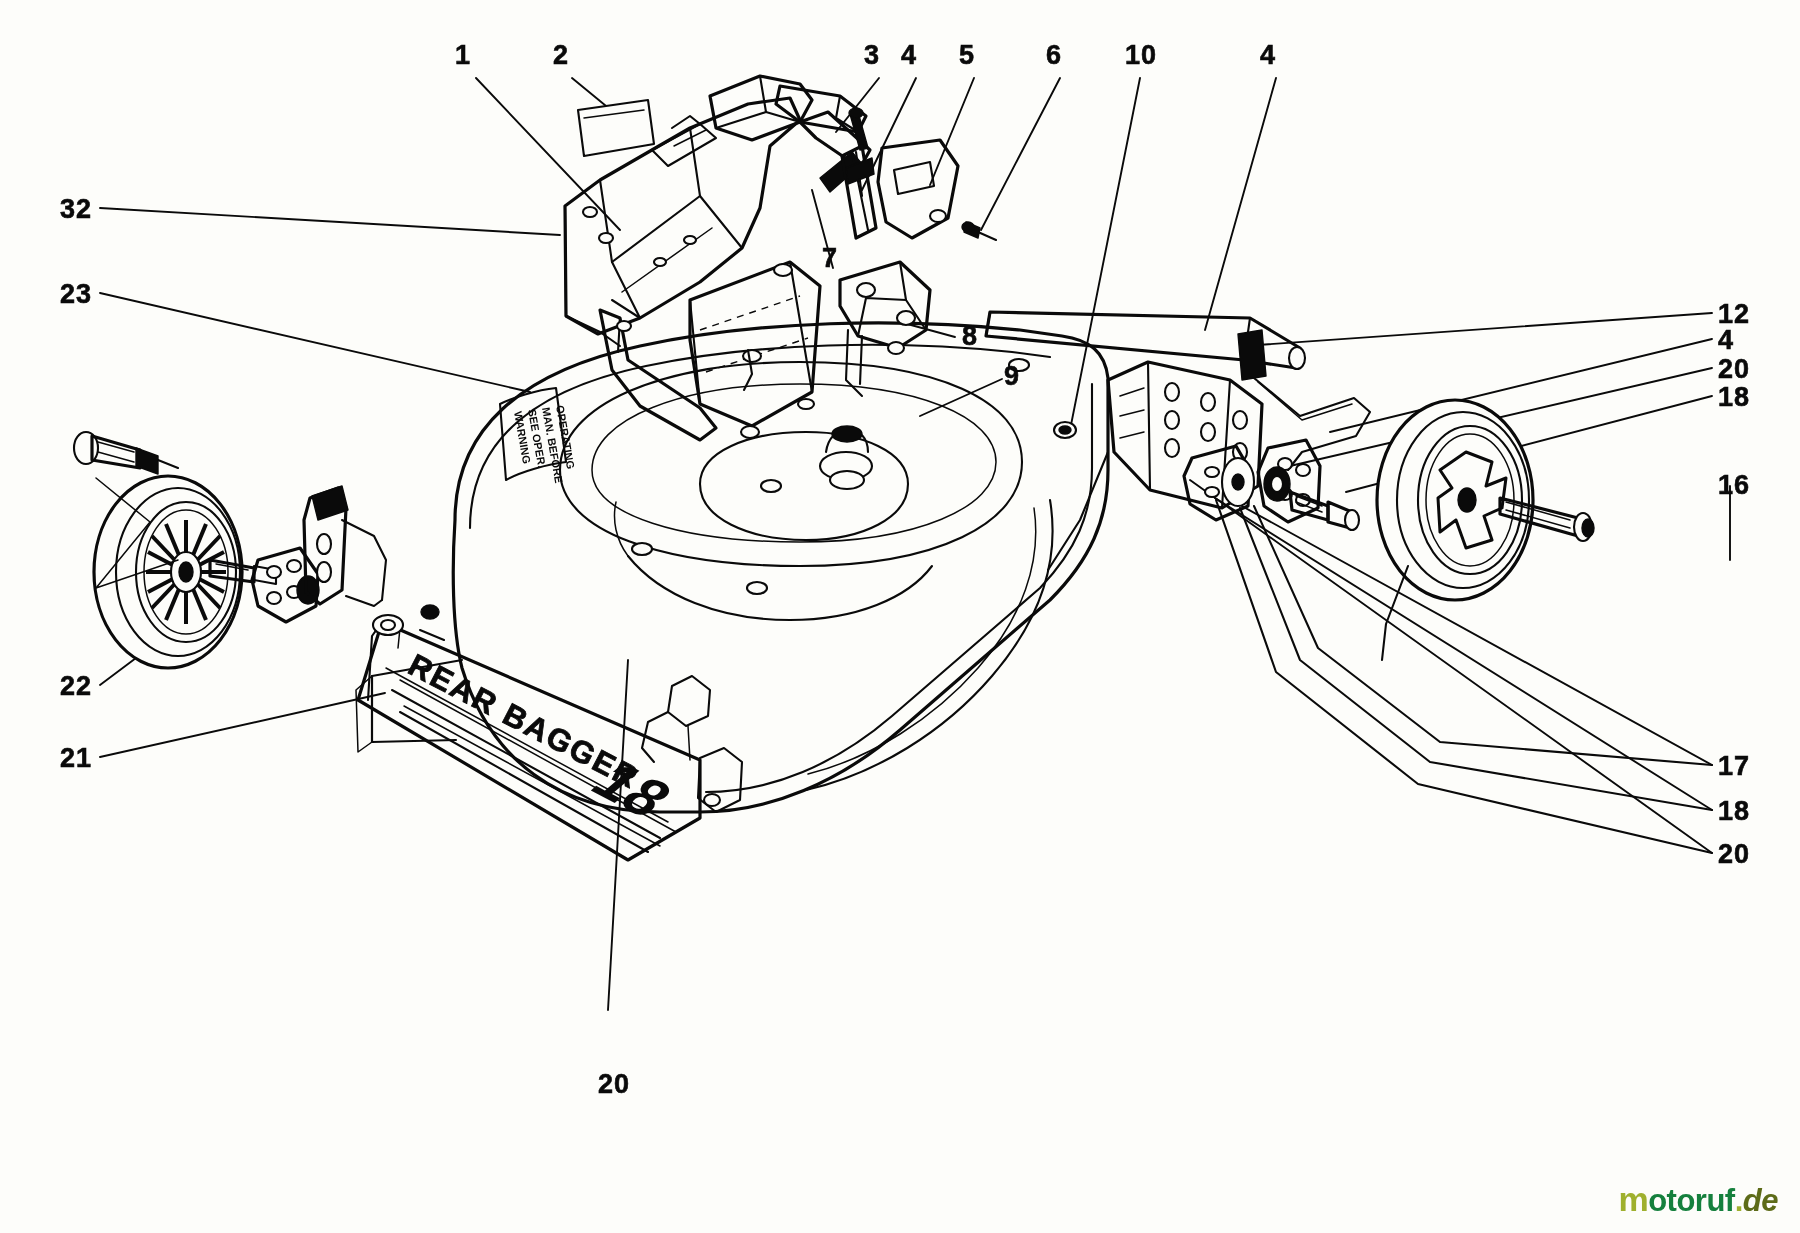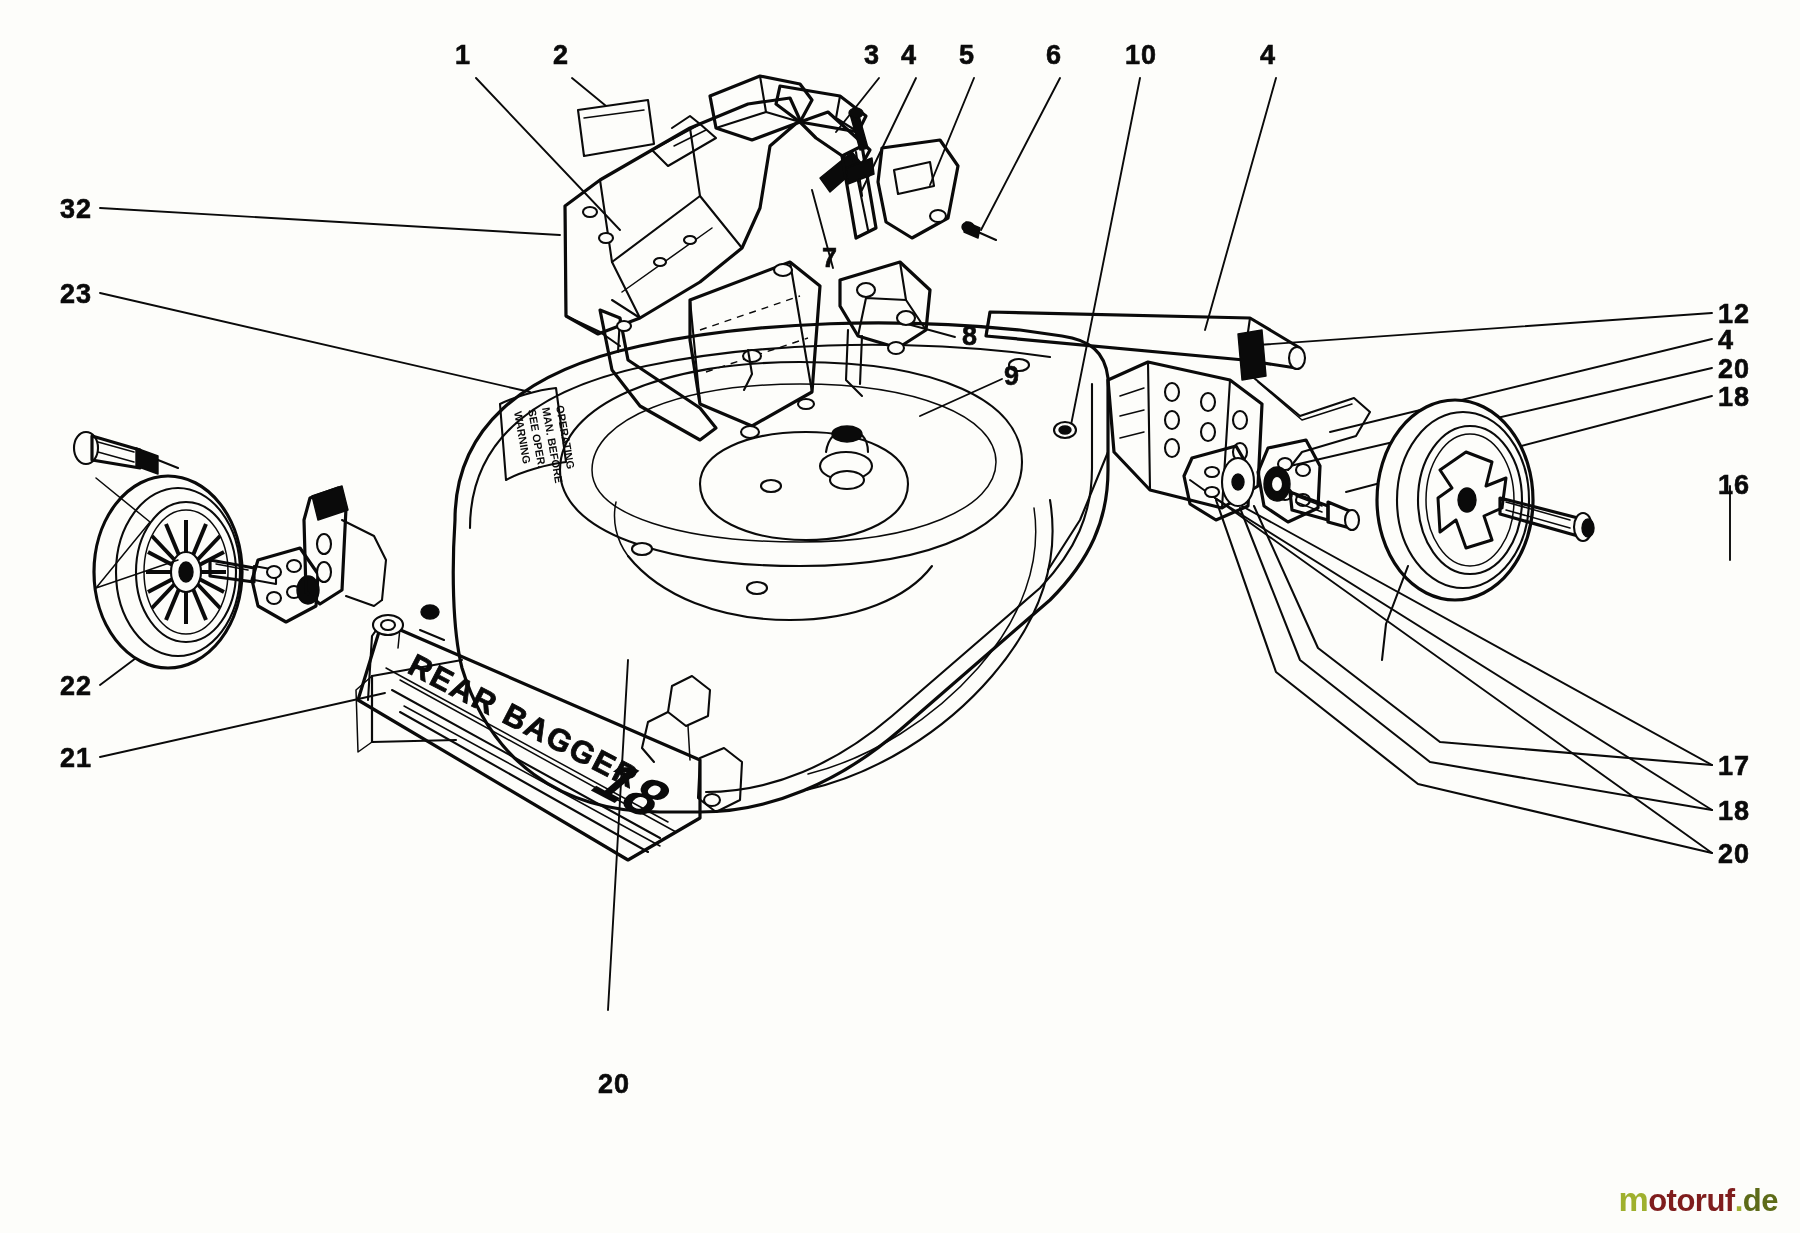--- a/index.html
+++ b/index.html
@@ -26,23 +26,23 @@
     position:absolute;
     right:22px;bottom:14px;
     font-family:"Liberation Sans", sans-serif;
     font-size:31px;
     font-weight:bold;
     letter-spacing:-0.5px;
     color:#8a9a2a;
     display:flex;align-items:baseline;gap:0px;
   }
   .wm .m1{color:#9fb02e;font-size:34px;}
-  .wm .m2{color:#7f1d1d;}
+  .wm .m2{color:#15803d;}
   .wm .dot{color:#9fb02e;}
-  .wm .de{color:#5d6b18;}
+  .wm .de{color:#5d6b18;font-style:italic;}
 </style>
 </head>
 <body>
 
 <div id="page">
 
   <svg id="art" viewBox="0 0 1800 1233" xmlns="http://www.w3.org/2000/svg">
     <defs>
       <style>
         .ln{fill:none;stroke:#0a0a0a;stroke-width:2.1;stroke-linecap:round;stroke-linejoin:round;}

